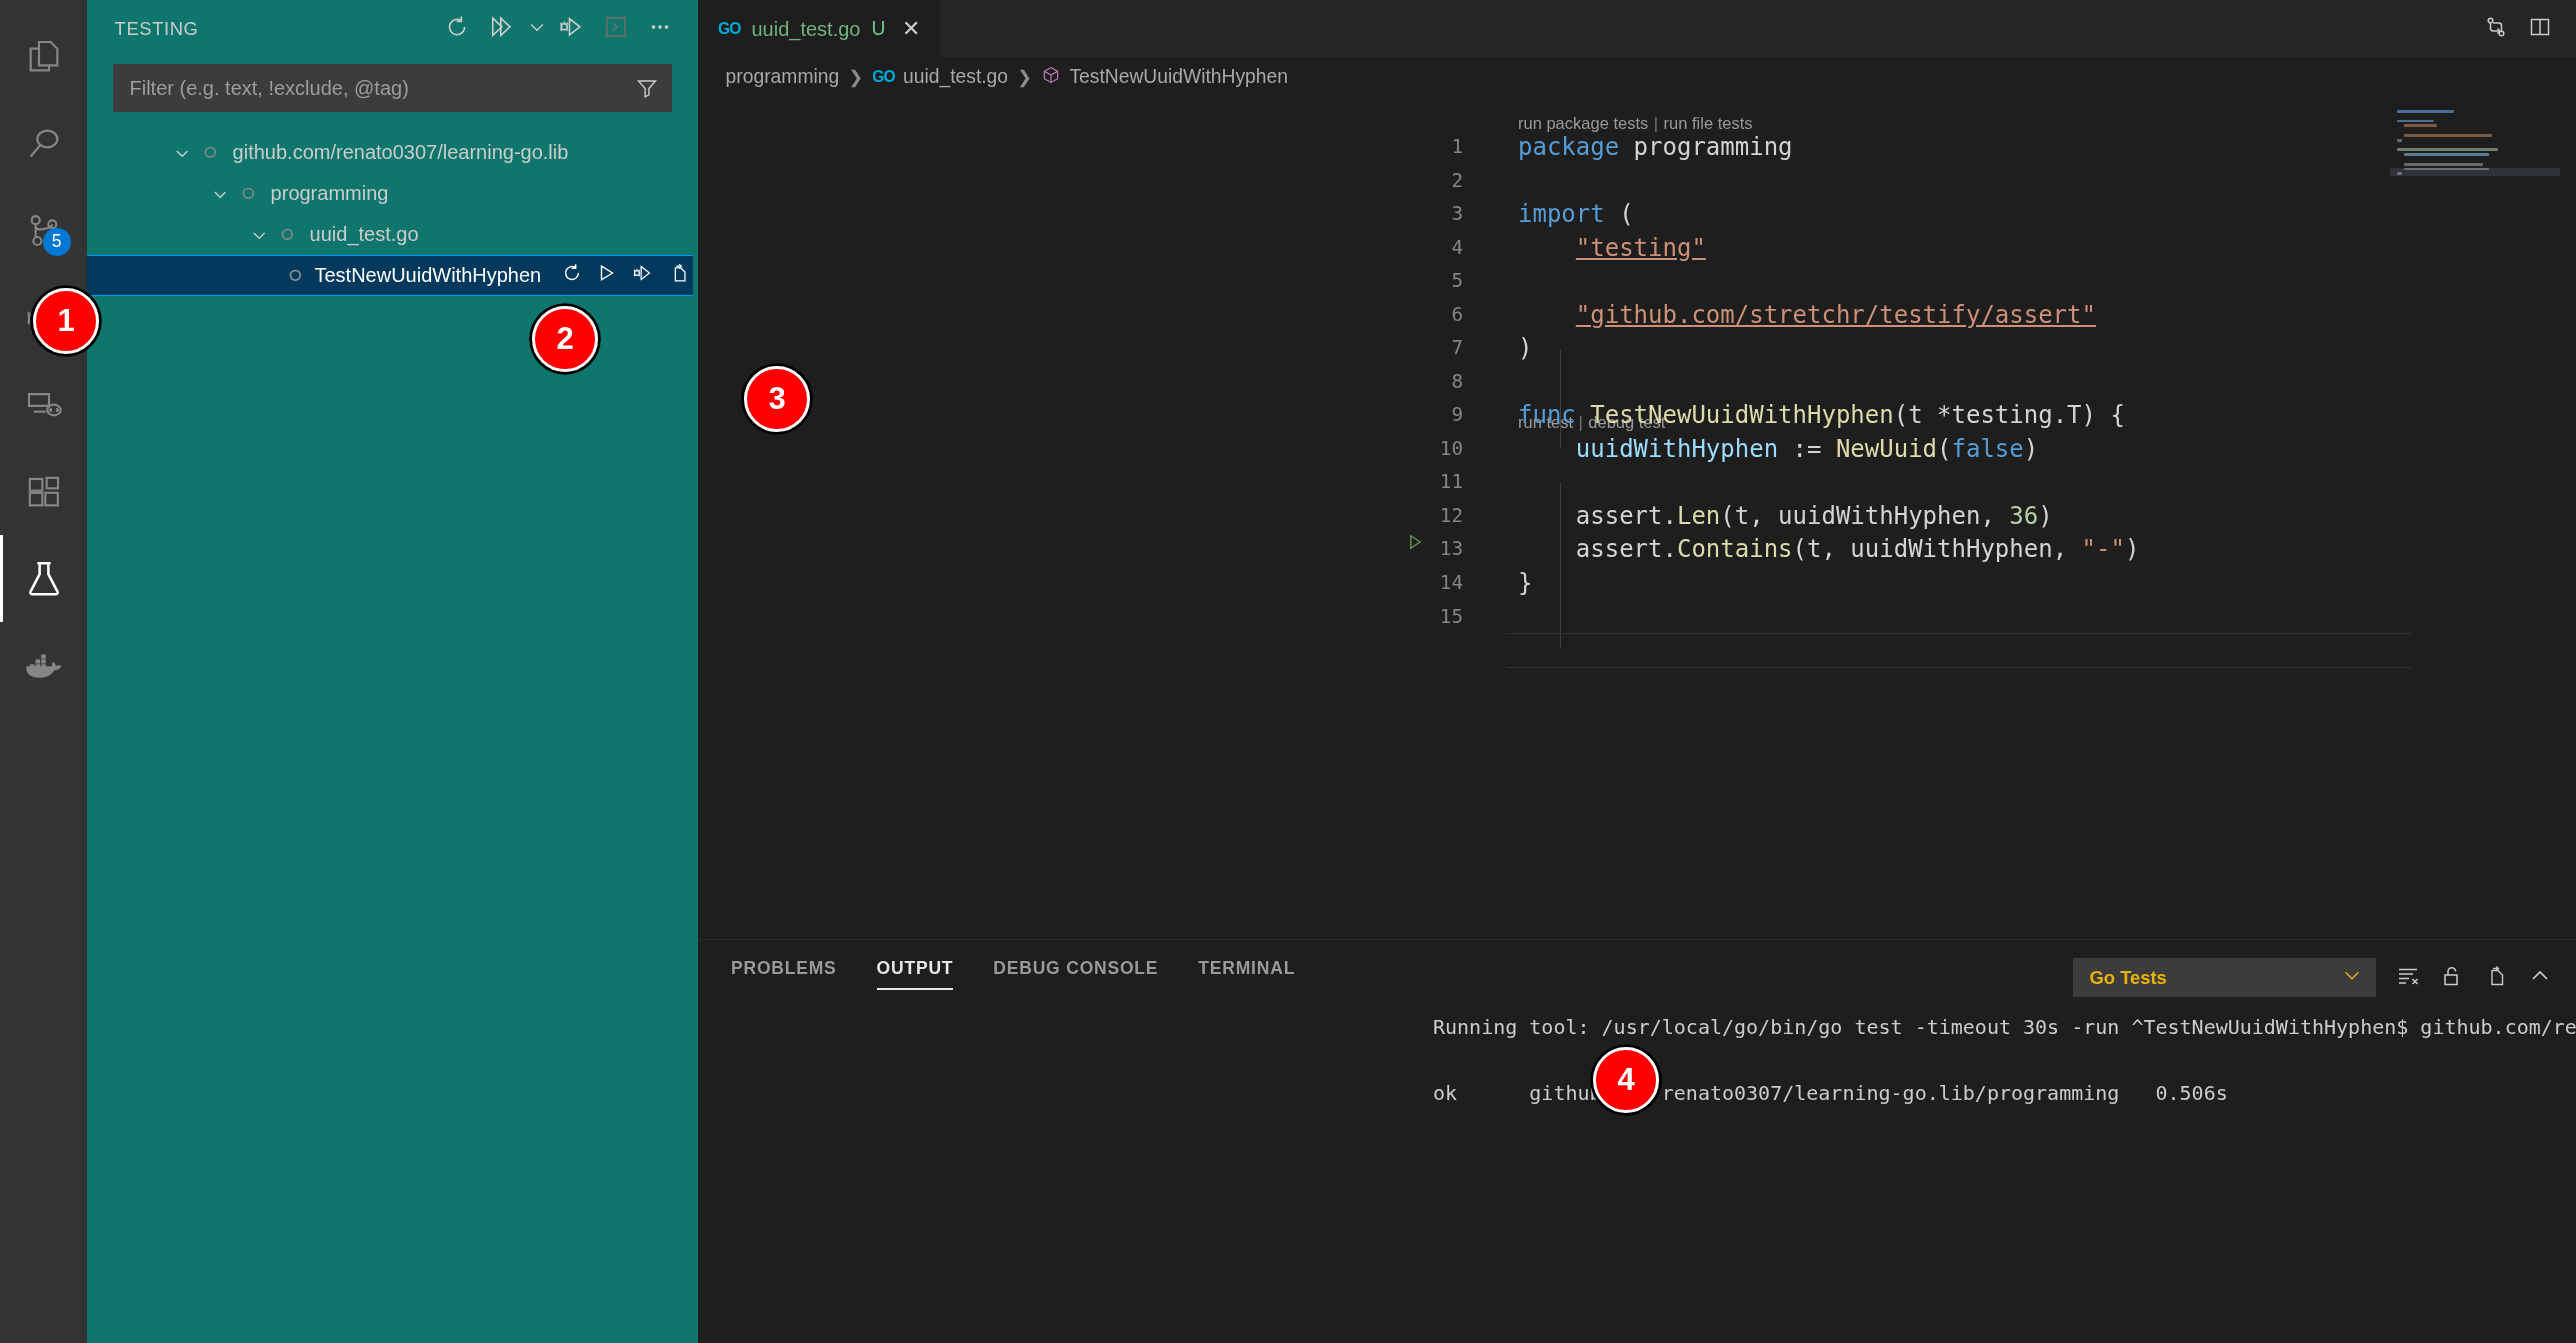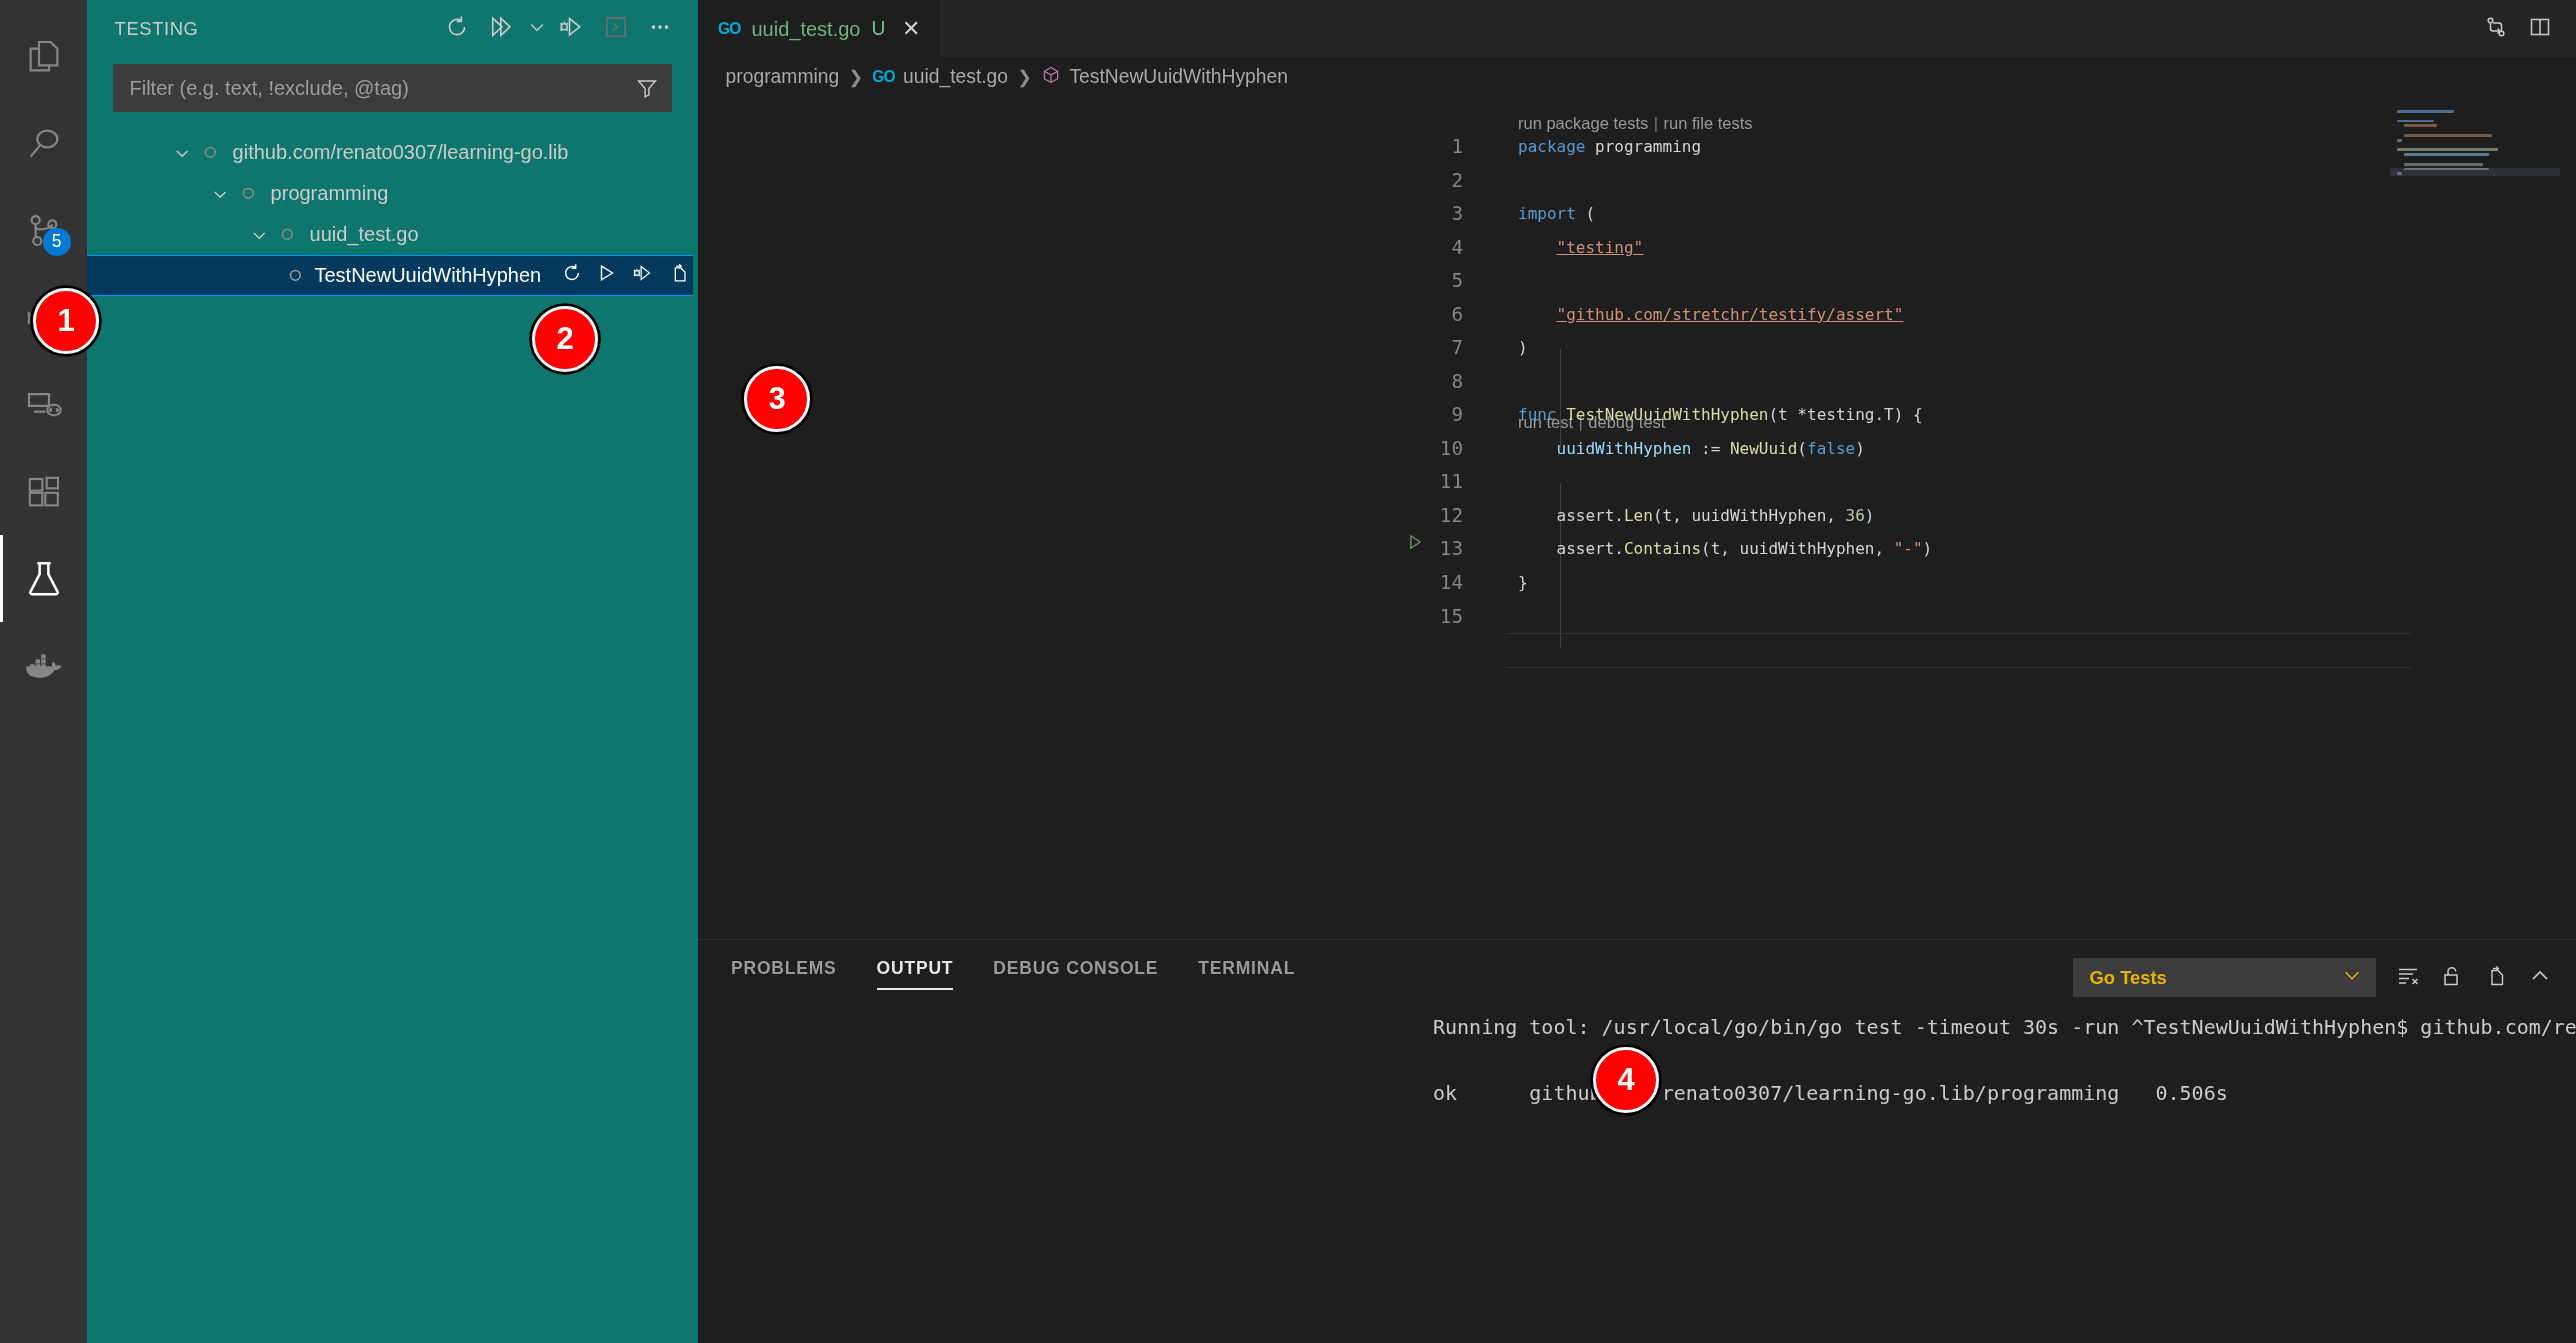--- a/index.html
+++ b/index.html
@@ -117,21 +117,21 @@
     font-family: "Liberation Sans", sans-serif;
   }
   .codelens span { cursor: pointer; }
   .codelens .sep { color: #777777; margin: 0 5.5px; }
   .cline { position: absolute; left: 0; right: 0; height: 33px; display: flex; align-items: center; }
   .lnum {
     width: 776px; text-align: right; color: #858585; font-size: 19.3px;
     font-family: "DejaVu Sans Mono", monospace; padding-right: 11px;
   }
   .ctext {
-    padding-left: 44px; white-space: pre; font-size: 16px;
+    padding-left: 44px; white-space: pre; font-size: 24px;
     font-family: "DejaVu Sans Mono", monospace; color: #d4d4d4;
   }
   .indent-guide { position:absolute; width:0.9px; background:#404040; left:862px; }
   .hl-line { position:absolute; left:808px; right:165px; height:0.9px; background:#303030; }
   .run-arrow { position: absolute; left: 707px; color: #6a9955; font-size: 20px; }
 
   .kw { color: #569cd6; }
   .fn { color: #dcdcaa; }
   .str { color: #ce9178; }
   .strlink { color: #ce9178; text-decoration: underline; }

